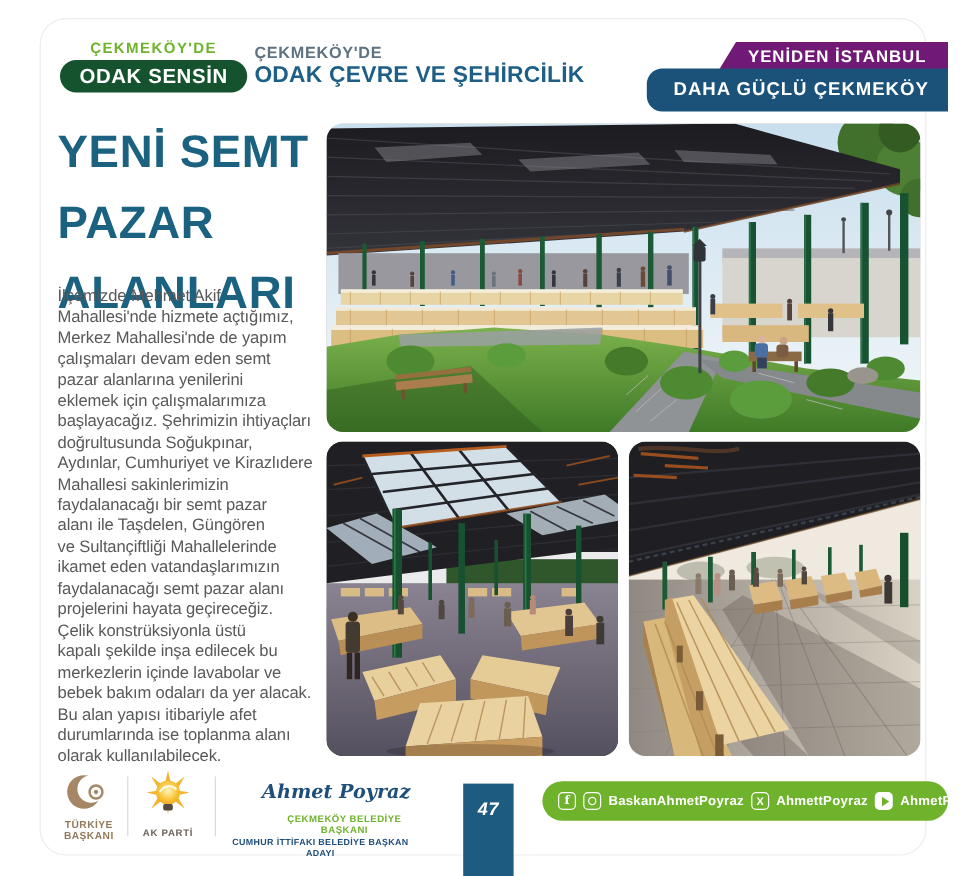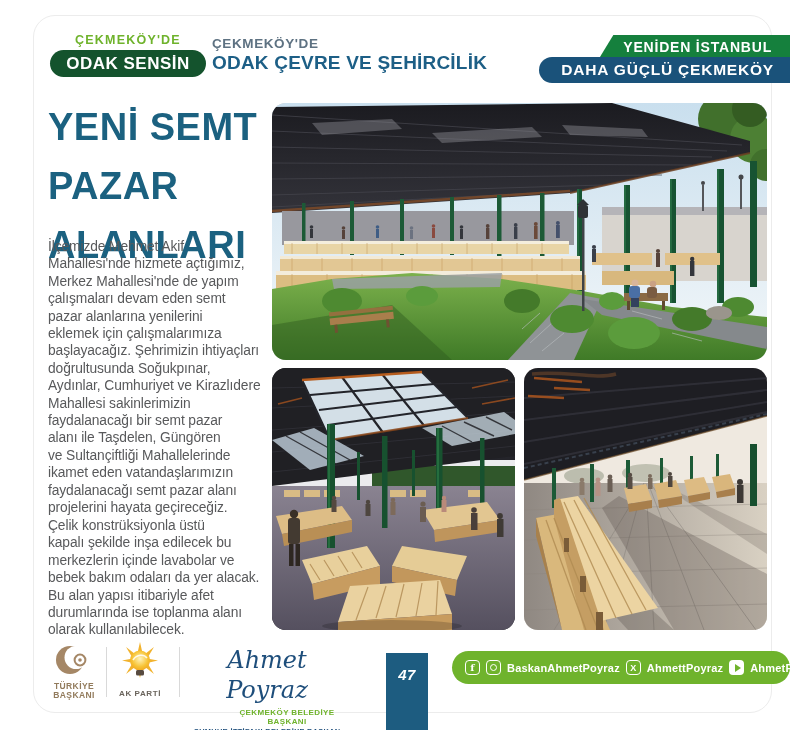--- a/index.html
+++ b/index.html
@@ -10,25 +10,25 @@
 
   
   .hl-wrap { position:absolute; left:50px; top:33px; width:156px; text-align:center; }
   .hl-eyebrow { color:#6fb32c; font-size:12.5px; font-weight:bold; letter-spacing:1.2px; }
   .hl-pill { margin-top:3px; background:#14532d; border-radius:14px; height:27px;
              display:flex; align-items:center; justify-content:center; }
   .hl-pill span { color:#fff; font-size:17px; font-weight:bold; letter-spacing:.5px; }
   .hc-wrap { position:absolute; left:212px; top:36px; }
   .hc-eyebrow { color:#5e7282; font-size:13.5px; font-weight:bold; letter-spacing:.6px; }
   .hc-title { margin-top:1px; color:#1d5f86; font-size:19px; font-weight:bold; letter-spacing:.2px; }
-  .hr-green { position:absolute; right:10px; top:35px; height:23px; background:#15803d;
+  .hr-green { position:absolute; right:10px; top:35px; height:23px; background:#701a75;
               display:flex; align-items:center; padding:0 18px 0 24px;
               clip-path:polygon(14px 0, 100% 0, 100% 100%, 0 100%); }
   .hr-green span { color:#fff; font-size:14px; font-weight:bold; letter-spacing:.8px; }
-  .hr-blue { position:absolute; right:10px; top:57px; height:26px; background:#1a527a;
+  .hr-blue { position:absolute; right:10px; top:57px; height:36px; background:#1a527a;
              border-radius:13px 0 0 13px; display:flex; align-items:center; padding:0 16px 0 22px; }
   .hr-blue span { color:#fff; font-size:15.5px; font-weight:bold; letter-spacing:.8px; }
 
   
   .title { position:absolute; left:48px; top:98px; color:#1b6180; font-size:38px; font-weight:bold;
            letter-spacing:.5px; line-height:59px; white-space:pre-line; }
   .body-copy { position:absolute; left:48px; width:232px; color:#58595b; font-size:13.8px;
                line-height:17.4px; white-space:pre-line; letter-spacing:-.1px; }
   .p1 { top:238px; }
   .p2 { top:517px; }
@@ -42,22 +42,22 @@
 
   
   .logo1 { position:absolute; left:48px; top:644px; width:52px; text-align:center; }
   .logo1-text { margin-top:1px; color:#927b5c; font-size:8.5px; font-weight:bold; line-height:9px;
                 letter-spacing:.4px; white-space:pre-line; }
   .fdiv { position:absolute; top:647px; width:1px; height:50px; background:#d9d9d9; }
   .fdiv1 { left:106px; } .fdiv2 { left:179px; }
   .logo2 { position:absolute; left:114px; top:641px; width:52px; text-align:center; }
   .logo2-text { margin-top:0px; color:#6a645c; font-size:8px; font-weight:bold; letter-spacing:.6px; }
   .sig-wrap { position:absolute; left:192px; top:645px; width:150px; text-align:center; }
-  .sig-name { font-family:"DejaVu Serif", serif; font-style:italic; font-weight:normal;
-              color:#1e4e7b; font-size:24px; line-height:30px; }
+  .sig-name { font-family:"DejaVu Serif", serif; font-style:italic; font-weight:bold;
+              color:#1e4e7b; font-size:16px; line-height:30px;text-align:right; }
   .sig-sub1 { margin-top:3px; color:#6fb32c; font-size:8px; font-weight:bold; letter-spacing:.4px;margin-left:40px; }
   .sig-sub2 { margin-top:1px; color:#1e4e7b; font-size:7.4px; font-weight:bold; letter-spacing:.3px; }
   .page-ribbon { position:absolute; left:386px; top:653px; width:42px; height:77px; background:#1d5c80; }
   .page-num { display:block; text-align:center; margin-top:13px; color:#fff; font-size:15px;
               font-weight:bold; font-style:italic; letter-spacing:.5px; }
 
   .social { position:absolute; left:452px; top:651px; width:338px; height:33px; background:#6fb32c;
             border-radius:17px; display:flex; align-items:center; padding:0 10px 0 13px; gap:6px; }
   .social .handle { color:#fff; font-size:11px; font-weight:bold; letter-spacing:.2px; white-space:nowrap; }
   .sic { width:15px; height:15px; flex:0 0 auto; border-radius:4px; display:flex;

